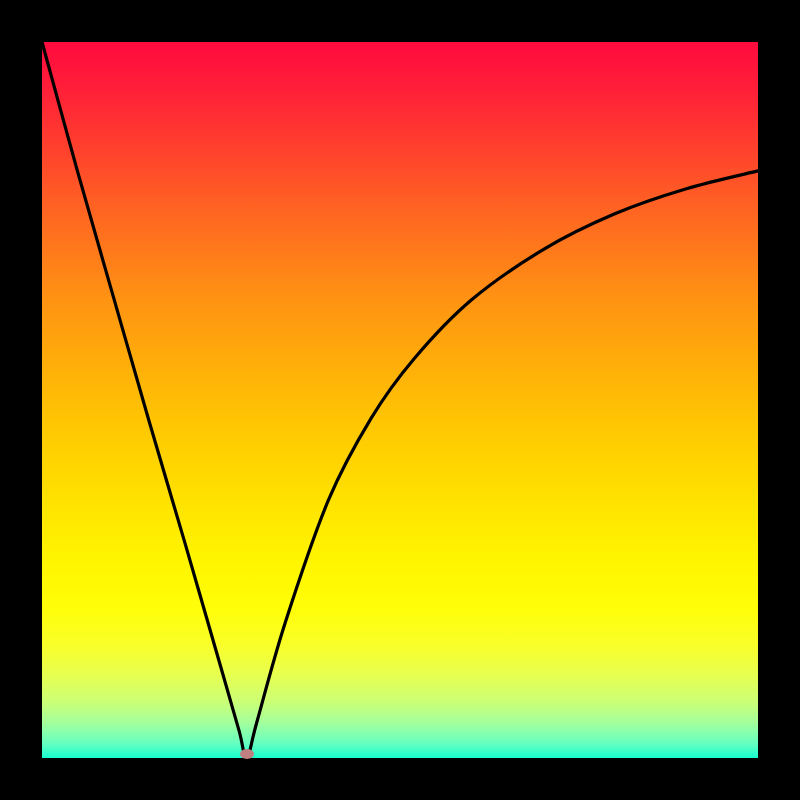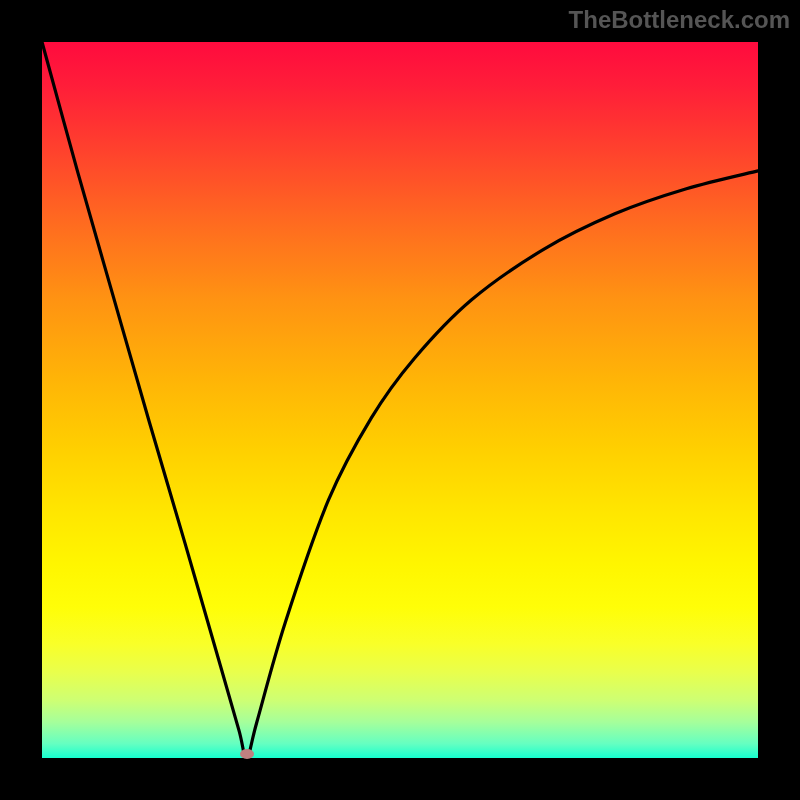--- a/index.html
+++ b/index.html
@@ -52,20 +52,19 @@
     height: 10px;
     border-radius: 50%;
     background: #c08080;
     transform: translate(-50%, -50%);
   }
 </style>
 </head>
 <body>
 
 <div class="container">
-  <div class="watermark">TheBottleneck.com</div>
   <div class="plot-area">
     <svg class="curve" viewBox="0 0 716 716" preserveAspectRatio="none">
       <path id="curve-path" fill="none" stroke="#000000" stroke-width="3.2" stroke-linejoin="round" stroke-linecap="round" d="M 0.00 0.00 C 5.97 21.72, 23.87 87.71, 35.80 130.31 C 47.73 172.91, 59.67 213.96, 71.60 255.61 C 83.53 297.26, 95.47 339.15, 107.40 380.20 C 119.33 421.25, 131.27 460.98, 143.20 501.92 C 155.13 542.85, 170.05 594.76, 179.00 625.78 C 187.95 656.81, 192.60 673.04, 196.90 688.08 C 201.20 703.11, 201.79 717.31, 204.78 716.00 C 207.76 714.69, 208.36 702.87, 214.80 680.20 C 221.24 657.53, 231.51 616.95, 243.44 579.96 C 255.37 542.97, 272.08 492.25, 286.40 458.24 C 300.72 424.23, 315.04 399.53, 329.36 375.90 C 343.68 352.27, 355.61 336.16, 372.32 316.47 C 389.03 296.78, 408.12 275.90, 429.60 257.76 C 451.08 239.62, 477.33 221.96, 501.20 207.64 C 525.07 193.32, 548.93 181.98, 572.80 171.84 C 596.67 161.70, 620.53 153.94, 644.40 146.78 C 668.27 139.62, 704.07 131.86, 716.00 128.88"></path>
     </svg>
     <div class="dot" id="marker-dot" style="left: 204.776px; top: 712.42px; background: rgb(192, 128, 128);"></div>
   </div>
 </div>
 
 </body></html>

